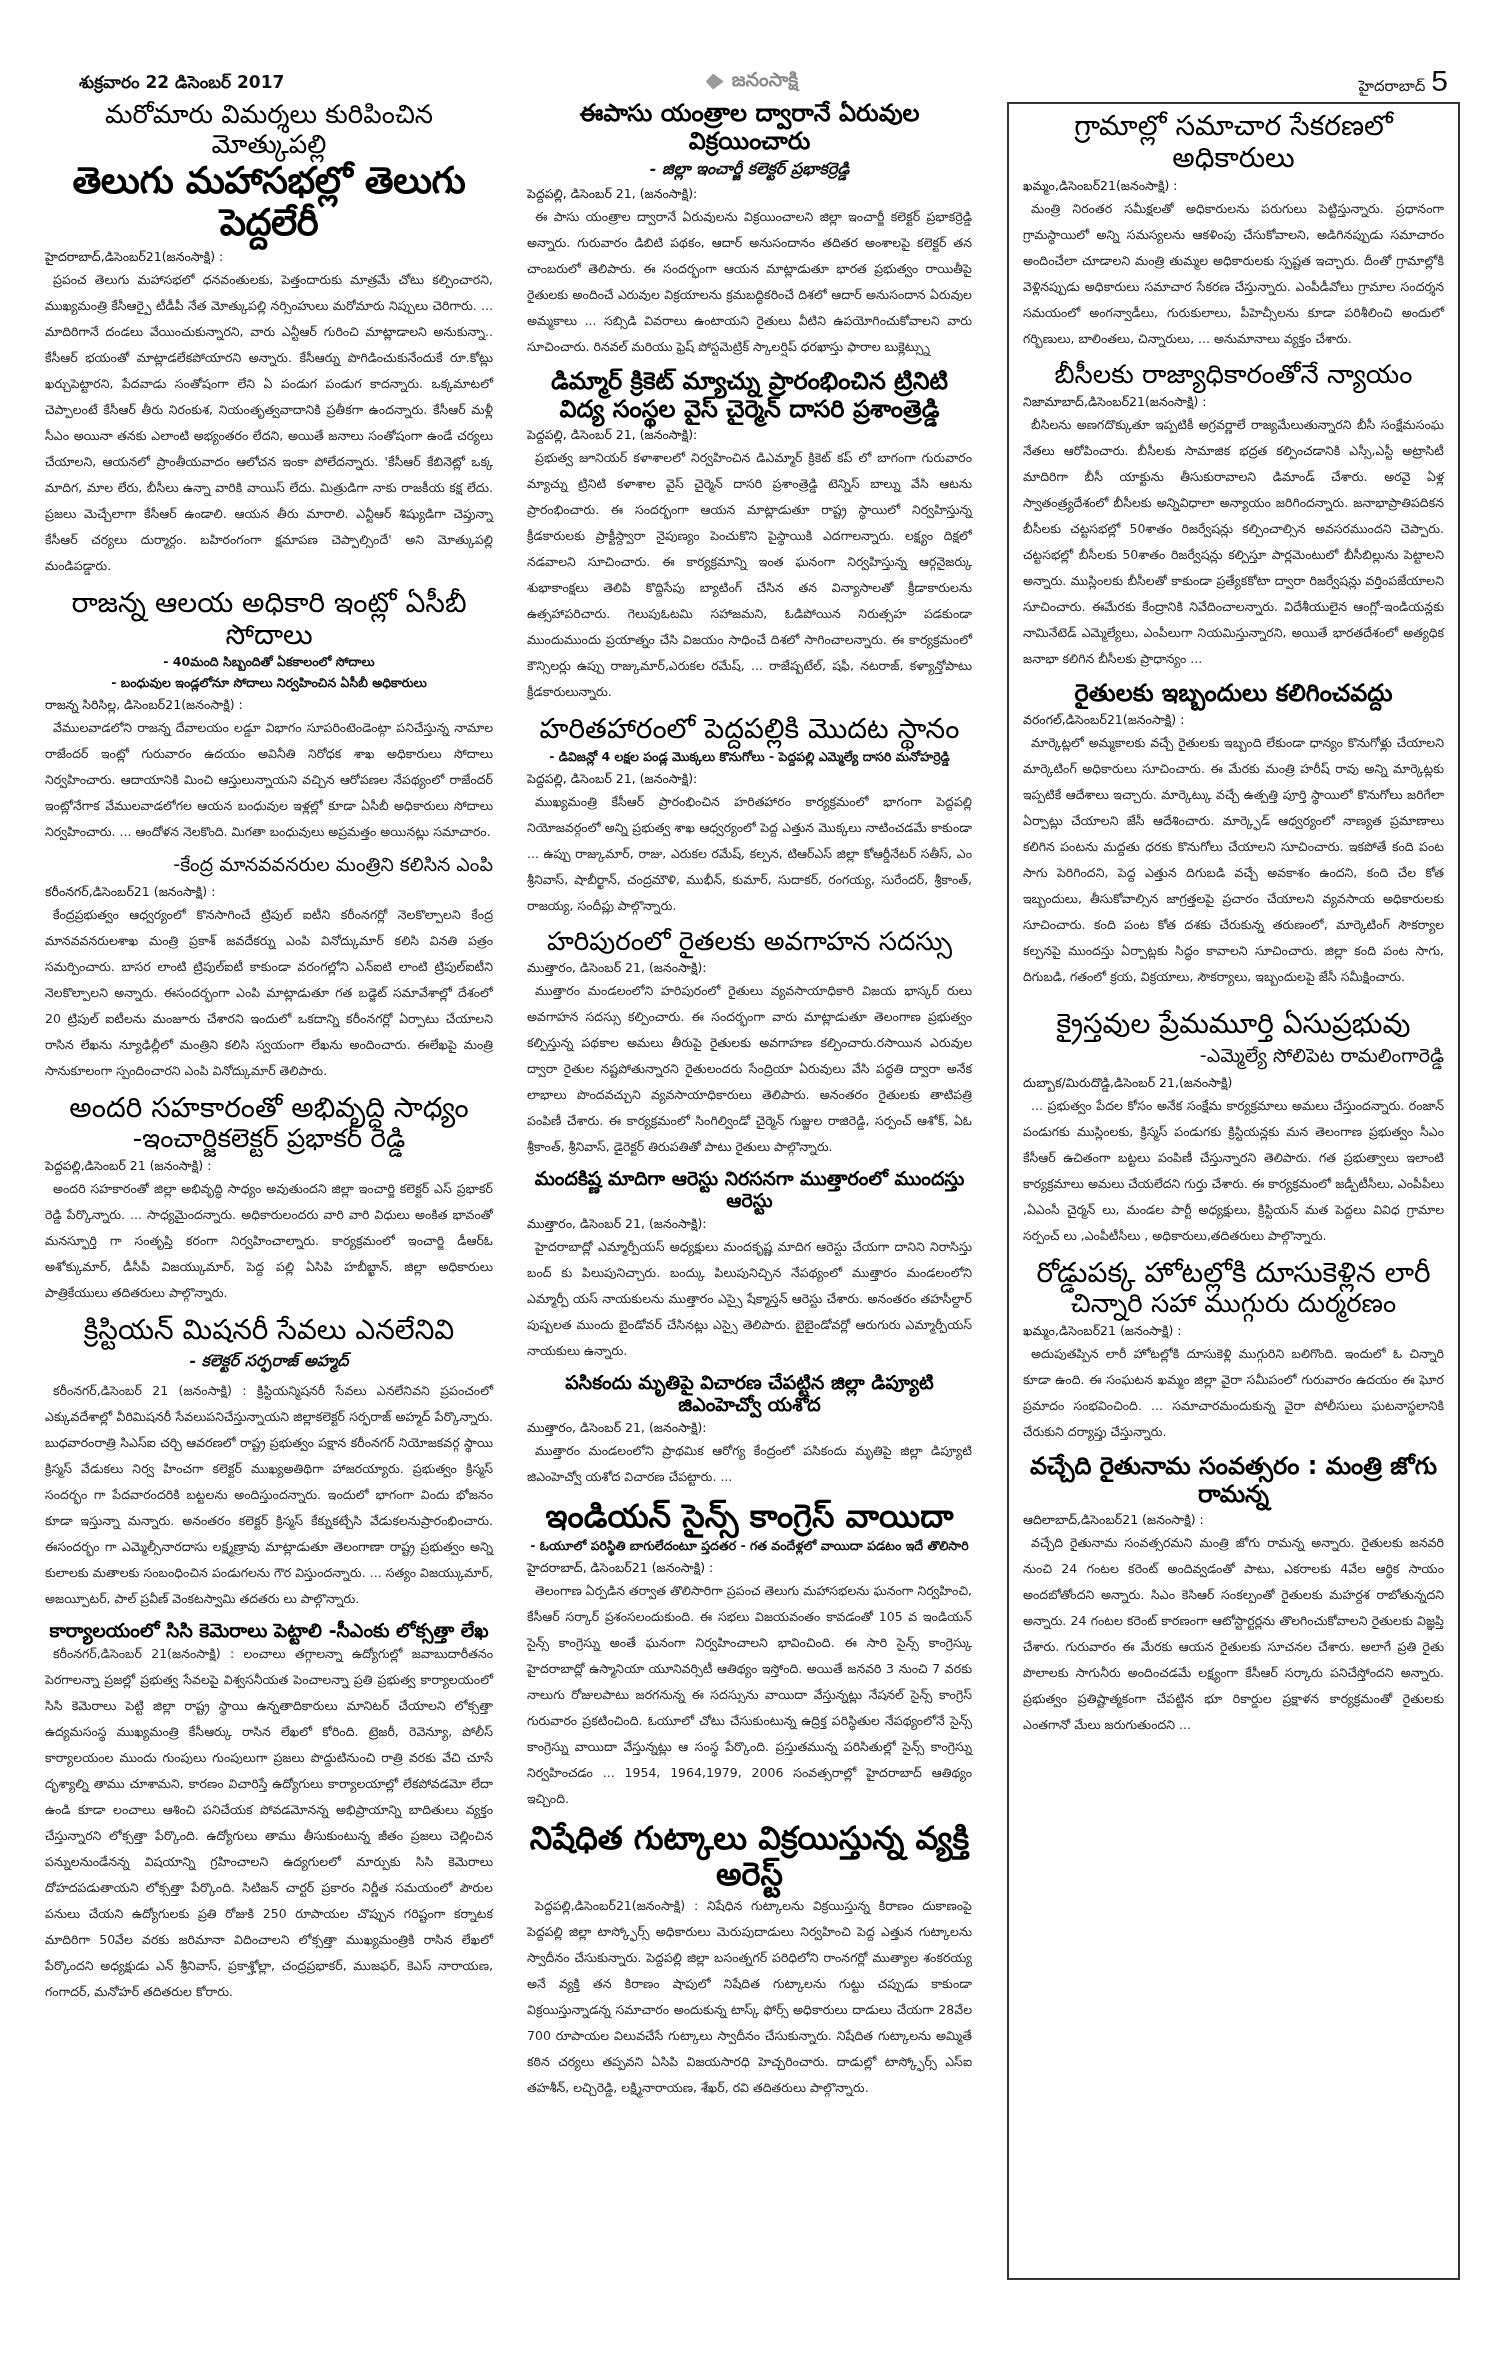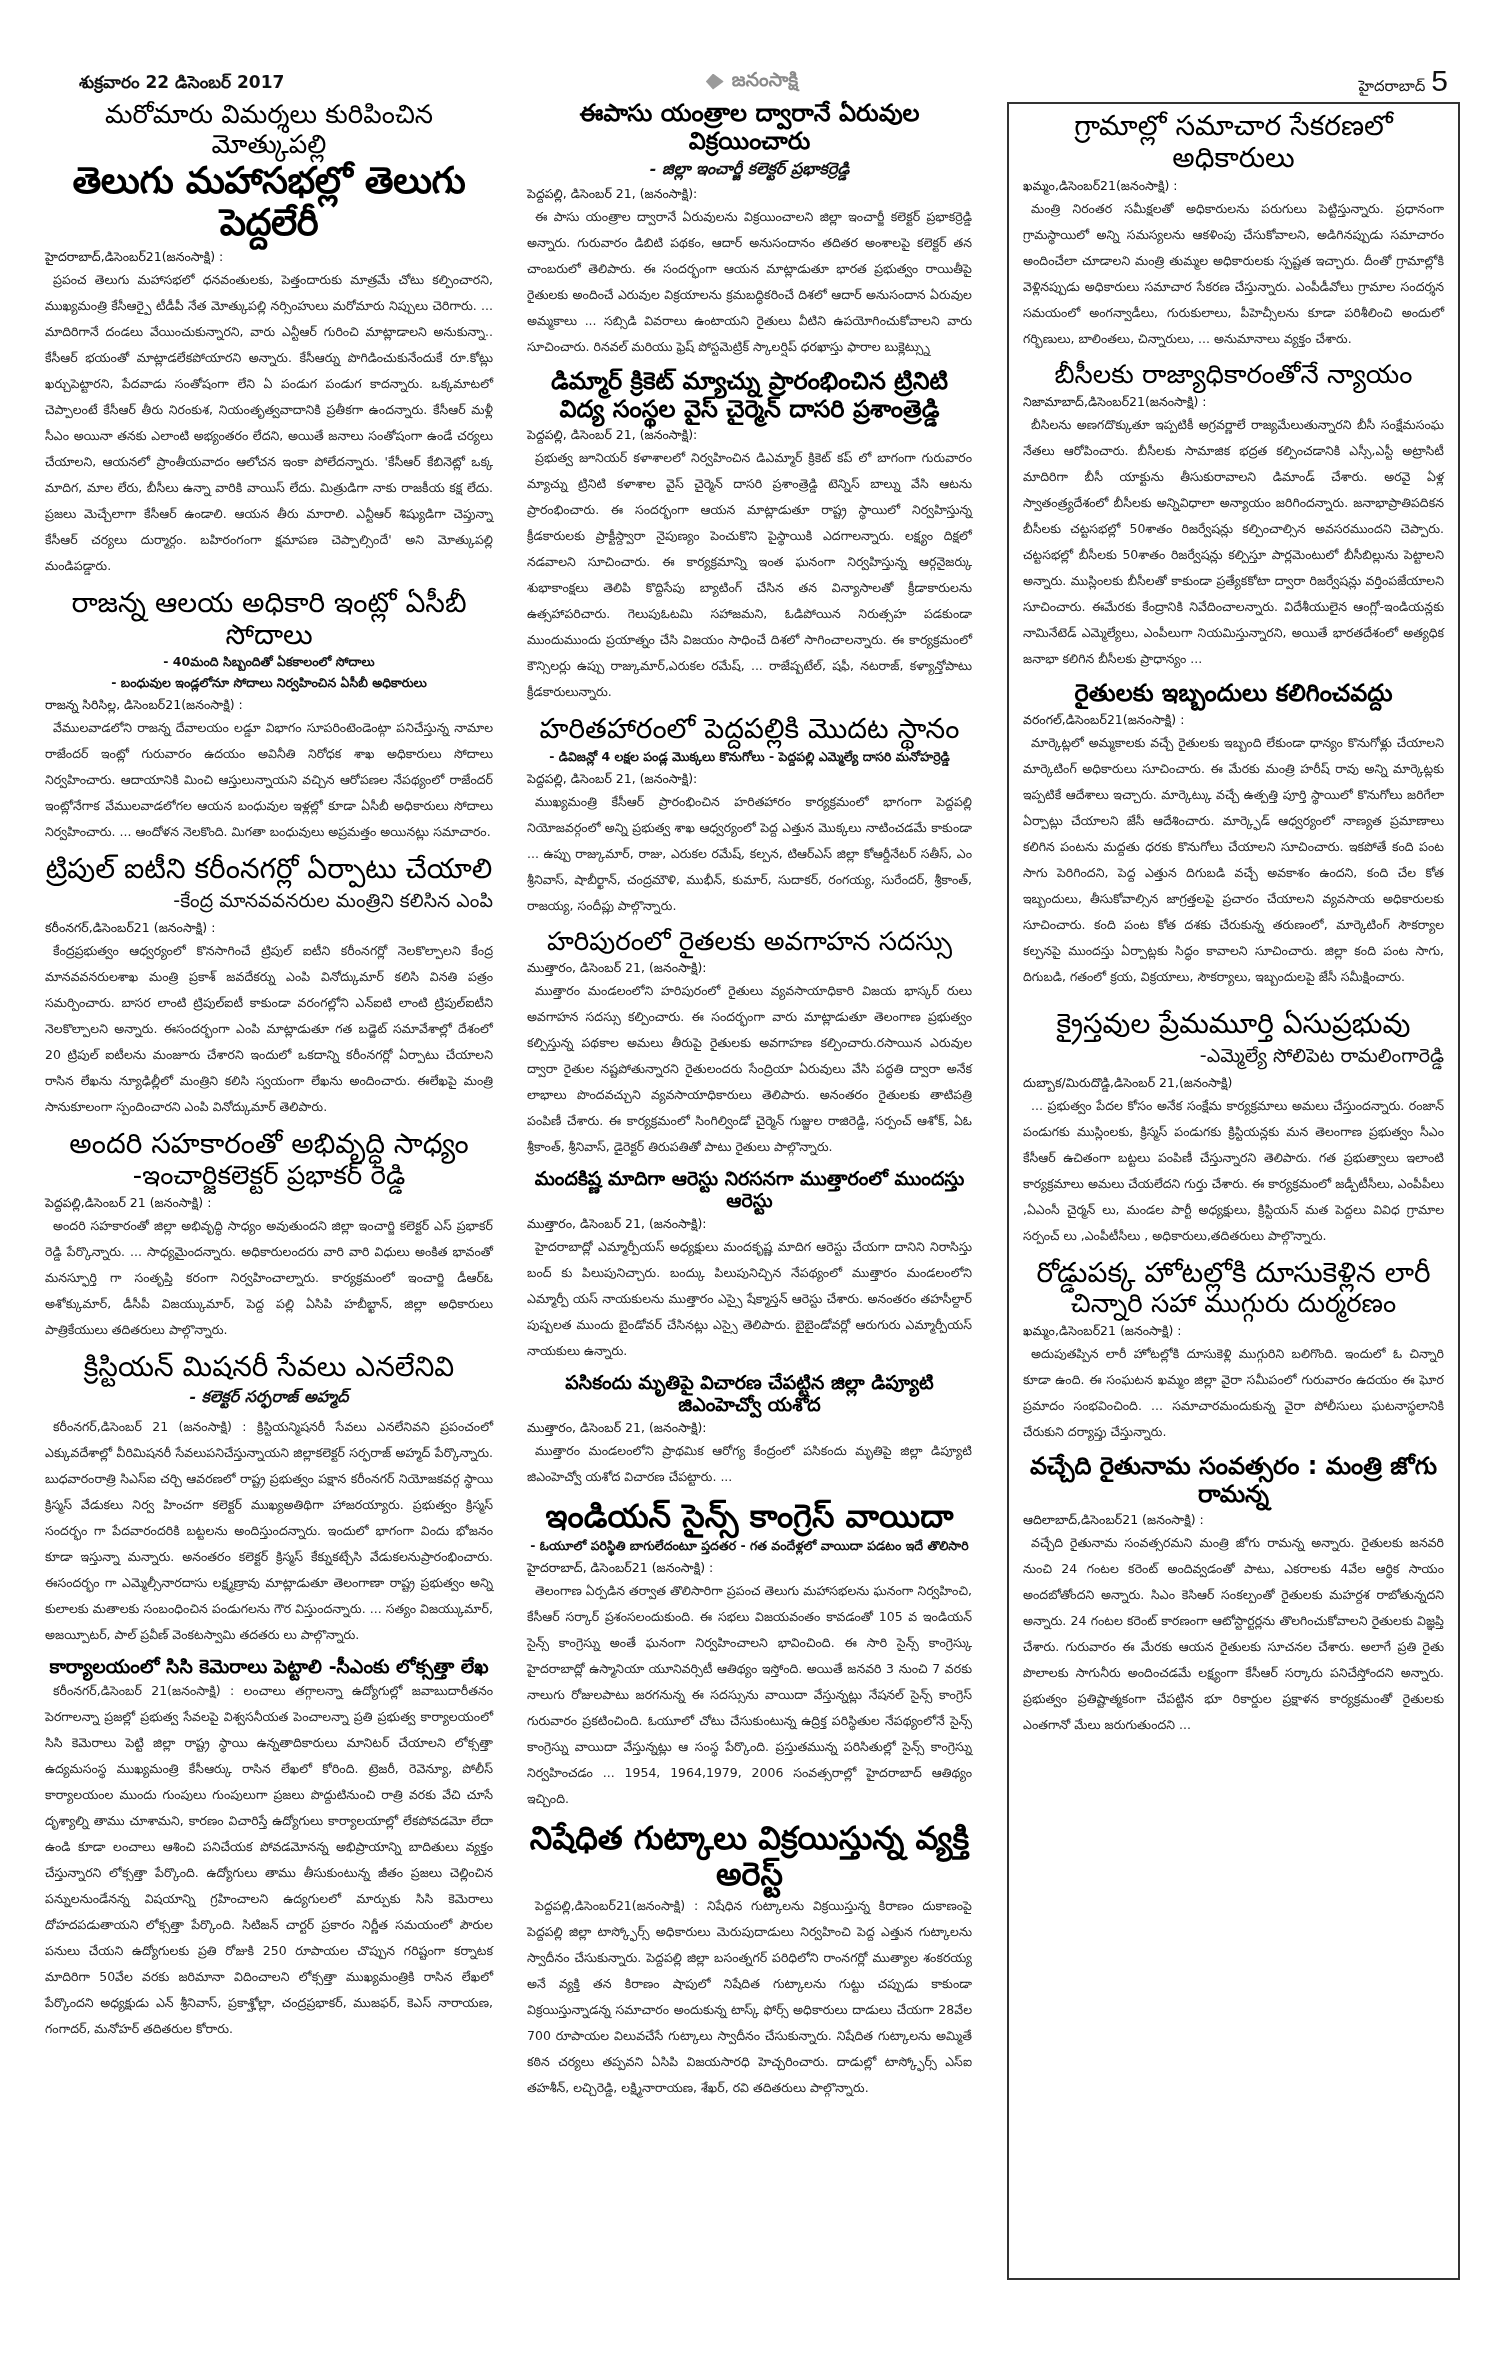--- a/index.html
+++ b/index.html
@@ -57,21 +57,20 @@
       <p class="body">ప్రపంచ తెలుగు మహాసభలో ధనవంతులకు, పెత్తందారుకు మాత్రమే చోటు కల్పించారని, ముఖ్యమంత్రి కేసీఆర్పై టీడీపీ నేత మోత్కుపల్లి నర్సింహులు మరోమారు నిప్పులు చెరిగారు. ... మాదిరిగానే దండలు వేయించుకున్నారని, వారు ఎన్టీఆర్ గురించి మాట్లాడాలని అనుకున్నా.. కేసీఆర్ భయంతో మాట్లాడలేకపోయారని అన్నారు. కేసీఆర్ను పొగిడించుకునేందుకే రూ.కోట్లు ఖర్చుపెట్టారని, పేదవాడు సంతోషంగా లేని ఏ పండుగ పండుగ కాదన్నారు. ఒక్కమాటలో చెప్పాలంటే కేసీఆర్ తీరు నిరంకుశ, నియంతృత్వవాదానికి ప్రతీకగా ఉందన్నారు. కేసీఆర్ మళ్లీ సీఎం అయినా తనకు ఎలాంటి అభ్యంతరం లేదని, అయితే జనాలు సంతోషంగా ఉండే చర్యలు చేయాలని, ఆయనలో ప్రాంతీయవాదం ఆలోచన ఇంకా పోలేదన్నారు. 'కేసీఆర్ కేబినెట్లో ఒక్క మాదిగ, మాల లేరు, బీసీలు ఉన్నా వారికి వాయిస్ లేదు. మిత్రుడిగా నాకు రాజకీయ కక్ష లేదు. ప్రజలు మెచ్చేలాగా కేసీఆర్ ఉండాలి. ఆయన తీరు మారాలి. ఎన్టీఆర్ శిష్యుడిగా చెప్తున్నా కేసీఆర్ చర్యలు దుర్మార్గం. బహిరంగంగా క్షమాపణ చెప్పాల్సిందే' అని మోత్కుపల్లి మండిపడ్డారు.</p>
     </div>
     <div class="story">
       <div class="hl hl-l">రాజన్న ఆలయ అధికారి ఇంట్లో ఏసీబీ సోదాలు</div>
       <div class="deck-sm">- 40మంది సిబ్బందితో ఏకకాలంలో సోదాలు</div>
       <div class="deck-sm">- బంధువుల ఇండ్లలోనూ సోదాలు నిర్వహించిన ఏసీబీ అధికారులు</div>
       <div class="dateline">రాజన్న సిరిసిల్ల, డిసెంబర్21(జనంసాక్షి) :</div>
       <p class="body">వేములవాడలోని రాజన్న దేవాలయం లడ్డూ విభాగం సూపరింటెండెంట్గా పనిచేస్తున్న నామాల రాజేందర్ ఇంట్లో గురువారం ఉదయం అవినీతి నిరోధక శాఖ అధికారులు సోదాలు నిర్వహించారు. ఆదాయానికి మించి ఆస్తులున్నాయని వచ్చిన ఆరోపణల నేపథ్యంలో రాజేందర్ ఇంట్లోనేగాక వేములవాడలోగల ఆయన బంధువుల ఇళ్లల్లో కూడా ఏసీబీ అధికారులు సోదాలు నిర్వహించారు. ... ఆందోళన నెలకొంది. మిగతా బంధువులు అప్రమత్తం అయినట్లు సమాచారం.</p>
     </div>
     <div class="story">
-      <div class="hl hl-l">ట్రిపుల్ ఐటీని కరీంనగర్లో ఏర్పాటు చేయాలి</div>
       <div class="deck-r">-కేంద్ర మానవవనరుల మంత్రిని కలిసిన ఎంపి</div>
       <div class="dateline">కరీంనగర్,డిసెంబర్21 (జనంసాక్షి) :</div>
       <p class="body">కేంద్రప్రభుత్వం ఆధ్వర్యంలో కొనసాగించే ట్రిపుల్ ఐటీని కరీంనగర్లో నెలకొల్పాలని కేంద్ర మానవవనరులశాఖ మంత్రి ప్రకాశ్ జవదేకర్ను ఎంపి వినోద్కుమార్ కలిసి వినతి పత్రం సమర్పించారు. బాసర లాంటి ట్రిపుల్ఐటీ కాకుండా వరంగల్లోని ఎన్ఐటి లాంటి ట్రిపుల్ఐటీని నెలకొల్పాలని అన్నారు. ఈసందర్భంగా ఎంపి మాట్లాడుతూ గత బడ్జెట్ సమావేశాల్లో దేశంలో 20 ట్రిపుల్ ఐటీలను మంజూరు చేశారని ఇందులో ఒకదాన్ని కరీంనగర్లో ఏర్పాటు చేయాలని రాసిన లేఖను న్యూఢిల్లీలో మంత్రిని కలిసి స్వయంగా లేఖను అందించారు. ఈలేఖపై మంత్రి సానుకూలంగా స్పందించారని ఎంపి వినోద్కుమార్ తెలిపారు.</p>
     </div>
     <div class="story">
       <div class="hl hl-l">అందరి సహకారంతో అభివృద్ధి సాధ్యం</div>
       <div class="hl hl-m">-ఇంచార్జికలెక్టర్ ప్రభాకర్ రెడ్డి</div>
       <div class="dateline">పెద్దపల్లి,డిసెంబర్ 21 (జనంసాక్షి) :</div>
       <p class="body">అందరి సహకారంతో జిల్లా అభివృద్ధి సాధ్యం అవుతుందని జిల్లా ఇంచార్జి కలెక్టర్ ఎస్ ప్రభాకర్ రెడ్డి పేర్కొన్నారు. ... సాధ్యమైందన్నారు. అధికారులందరు వారి వారి విధులు అంకిత భావంతో మనస్ఫూర్తి గా సంతృప్తి కరంగా నిర్వహించాల్నారు. కార్యక్రమంలో ఇంచార్జి డీఆర్ఓ అశోక్కుమార్, డీసీపీ విజయ్కుమార్, పెద్ద పల్లి ఏసిపి హబీబ్ఖాన్, జిల్లా అధికారులు పాత్రికేయులు తదితరులు పాల్గొన్నారు.</p>
     </div>

